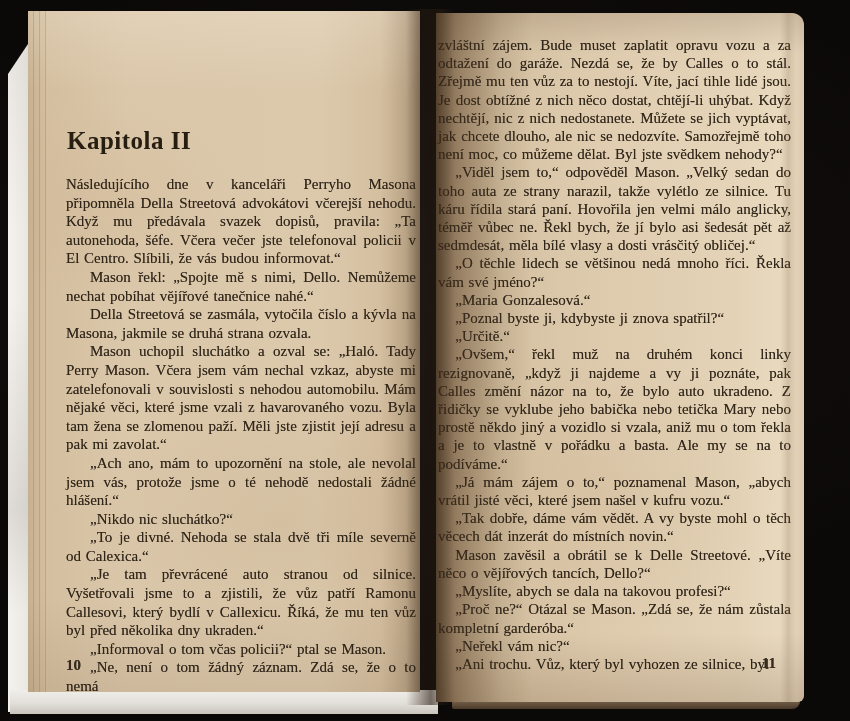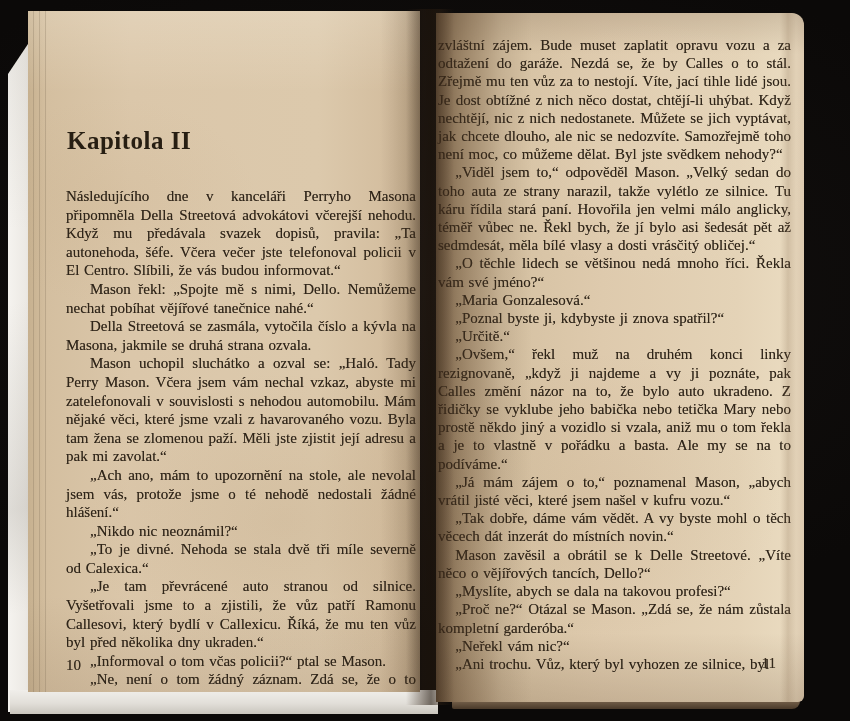--- a/index.html
+++ b/index.html
@@ -137,21 +137,21 @@
     left: 38px; right: 4px; top: 116px;
   }
   .rp-text {
     left: 2px; right: 13px; top: 23px;
   }
   .chapter-heading {
     font-size: 25px;
     font-weight: bold;
     letter-spacing: 0.5px;
     color: #271e12;
-    margin: 0 0 32px 1px;
+    margin: 0 0 20px 1px;
   }
   .para {
     margin: 0;
     text-align: justify;
     font-size: 15px;
     line-height: 18.6px;
     word-spacing: 1px;
     color: #2f2519;
     text-shadow: 0 0 0.5px rgba(47,37,25,0.55);
     hyphens: auto;
@@ -159,20 +159,21 @@
   .rp-text .para { line-height: 18.2px; }
   .para.indent { text-indent: 1.6em; }
   .rp-text .para.indent { text-indent: 1.15em; }
 
   .page-number {
     position: absolute;
     z-index: 2;
     font-size: 15px;
     color: #34291c;
     text-shadow: 0 0 0.5px rgba(47,37,25,0.55);
+    font-weight: bold;
   }
   .pn-left  { left: 38px; bottom: 18px; }
   .pn-right { right: 28px; bottom: 30px; }
 </style>
 </head>
 <body>
 
 <div id="scene">
 
   <div class="edge-left">
@@ -184,21 +185,21 @@
   <div class="page page-left">
     <div class="stack-lines"></div>
     <div class="text-block lp-text">
       <h1 class="chapter-heading">Kapitola II</h1>
       <div>
           <p class="para">Následujícího dne v kanceláři Perryho Masona připomněla Della Streetová advokátovi včerejší nehodu. Když mu předávala svazek dopisů, pravila: „Ta autonehoda, šéfe. Včera večer jste telefonoval policii v El Centro. Slíbili, že vás budou informovat.“</p>
           <p class="para indent">Mason řekl: „Spojte mě s nimi, Dello. Nemůžeme nechat pobíhat vějířové tanečnice nahé.“</p>
           <p class="para indent">Della Streetová se zasmála, vytočila číslo a kývla na Masona, jakmile se druhá strana ozvala.</p>
           <p class="para indent">Mason uchopil sluchátko a ozval se: „Haló. Tady Perry Mason. Včera jsem vám nechal vzkaz, abyste mi zatelefonovali v souvislosti s nehodou automobilu. Mám nějaké věci, které jsme vzali z havarovaného vozu. Byla tam žena se zlomenou paží. Měli jste zjistit její adresu a pak mi zavolat.“</p>
           <p class="para indent">„Ach ano, mám to upozornění na stole, ale nevolal jsem vás, protože jsme o té nehodě nedostali žádné hlášení.“</p>
-          <p class="para indent">„Nikdo nic neoznámil?“</p>
+          <p class="para indent">„Nikdo nic sluchátko?“</p>
           <p class="para indent">„To je divné. Nehoda se stala dvě tři míle severně od Calexica.“</p>
           <p class="para indent">„Je tam převrácené auto stranou od silnice. Vyšetřovali jsme to a zjistili, že vůz patří Ramonu Callesovi, který bydlí v Callexicu. Říká, že mu ten vůz byl před několika dny ukraden.“</p>
           <p class="para indent">„Informoval o tom včas policii?“ ptal se Mason.</p>
           <p class="para indent">„Ne, není o tom žádný záznam. Zdá se, že o to nemá</p>
         </div>
     </div>
     <div class="page-number pn-left">10</div>
   </div>
 
   <div class="page page-right">

